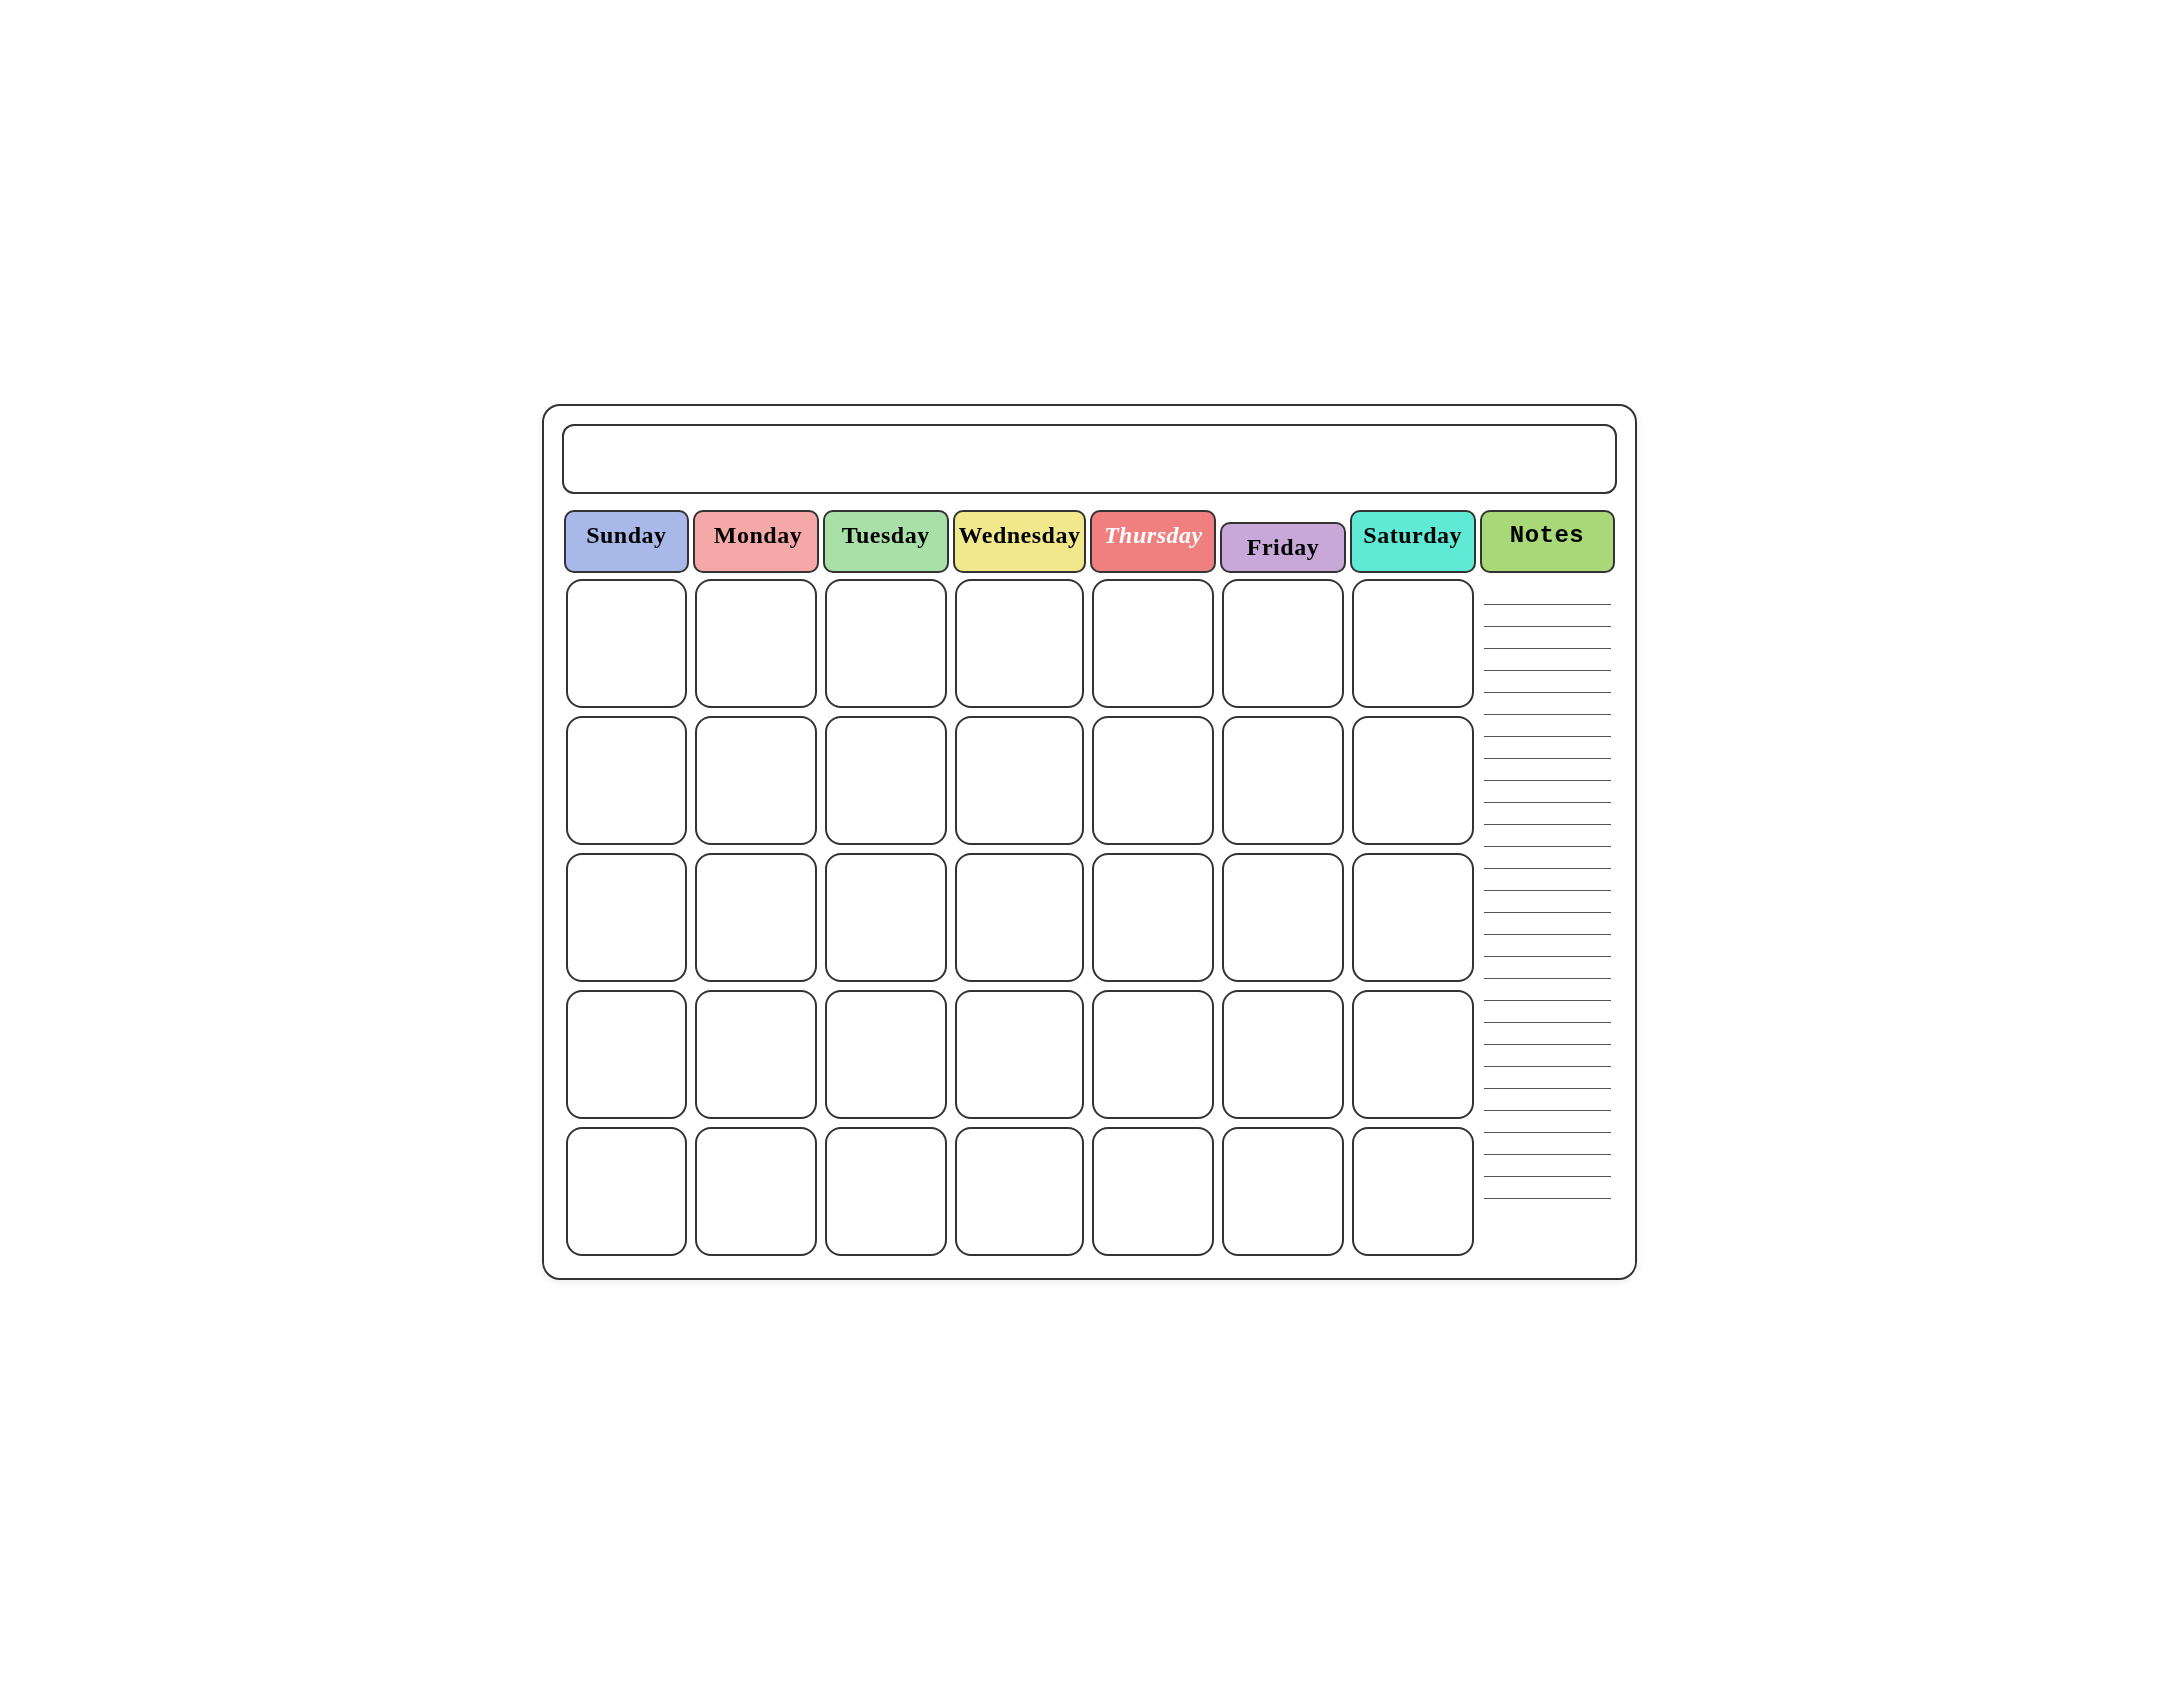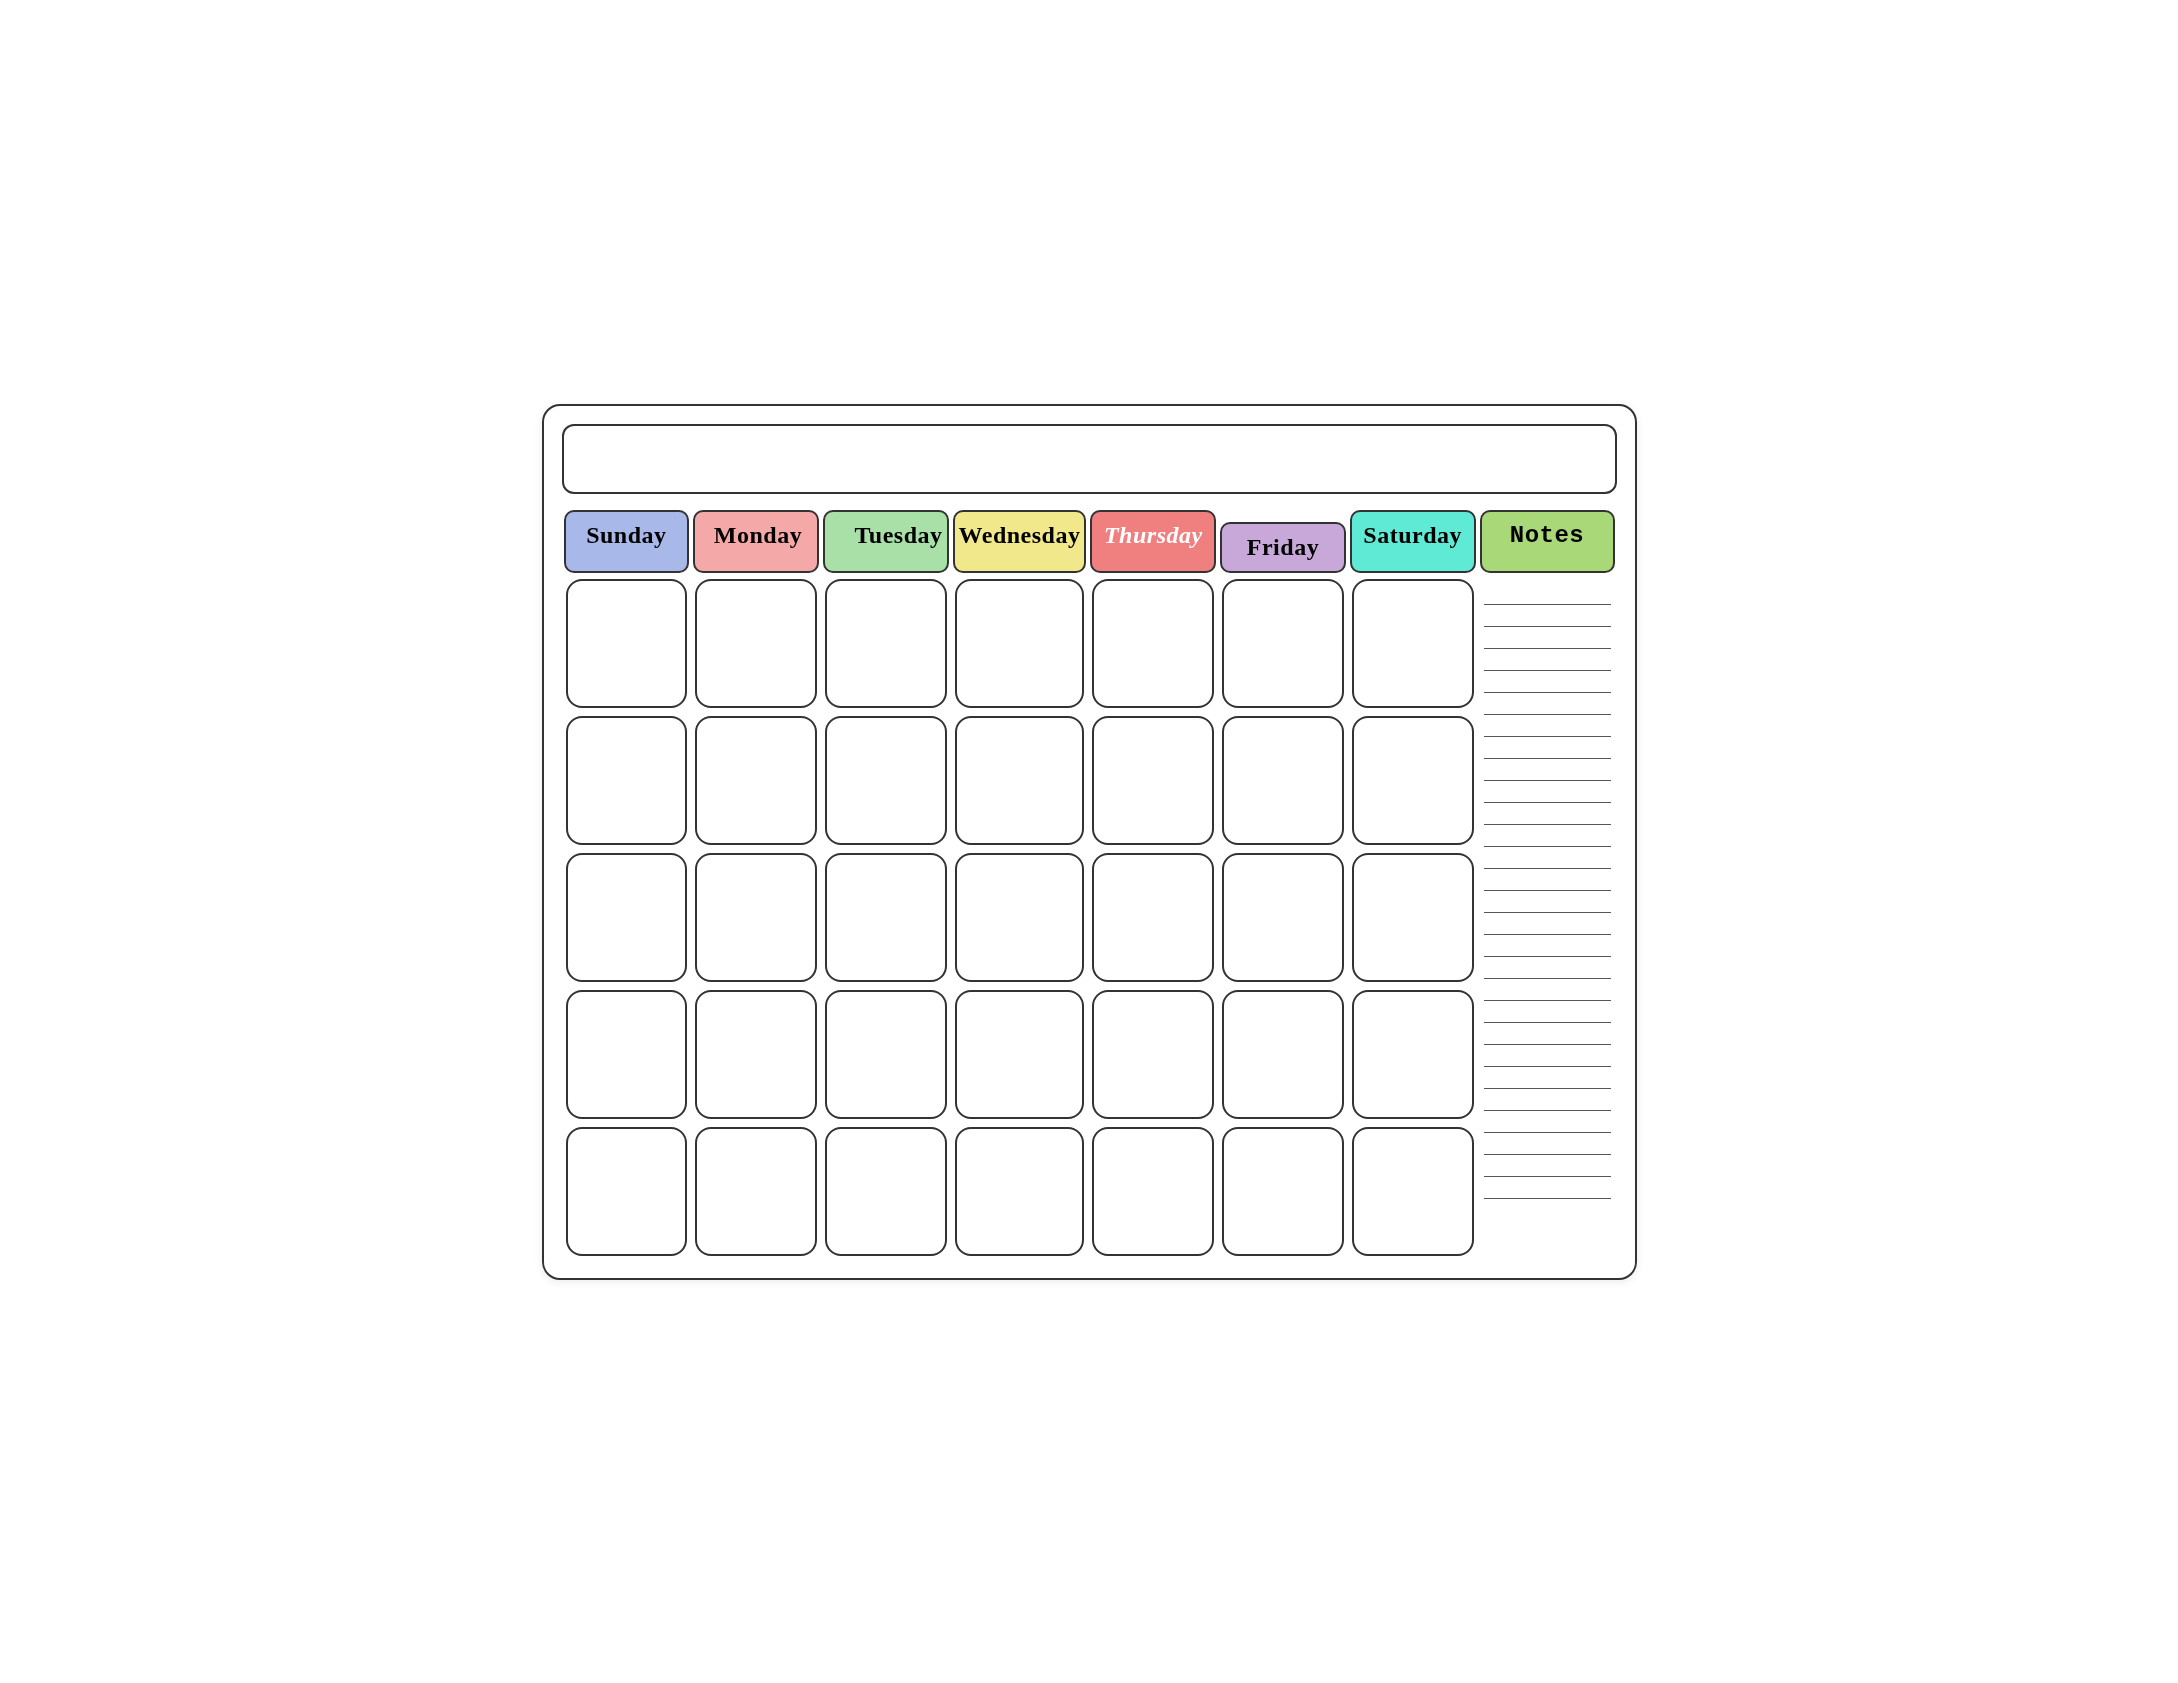--- a/index.html
+++ b/index.html
@@ -47,21 +47,21 @@
       font-size: 24px;
       font-weight: bold;
       border-radius: 10px;
       margin: 2px;
       border: 2px solid #333;
       letter-spacing: 0.5px;
     }
 
     .header-sunday    { background: #a8b8e8; }
     .header-monday    { background: #f4a8a8; padding-left: 8px; }
-    .header-tuesday   { background: #a8e0a8; text-align: right; }
+    .header-tuesday   { background: #a8e0a8; }
     .header-wednesday { background: #f0e88a; }
     .header-thursday  { background: #f08080; color: #fff; font-style: italic; }
     .header-friday    { background: #c8a8d8; margin-top: 14px; }
     .header-saturday  { background: #5eead4; }
     .header-notes     { background: #a8d878; font-family: Liberation Mono, monospace; }
 
     .calendar-cell {
       border: 2.5px solid #333;
       border-radius: 16px;
       margin: 4px;

